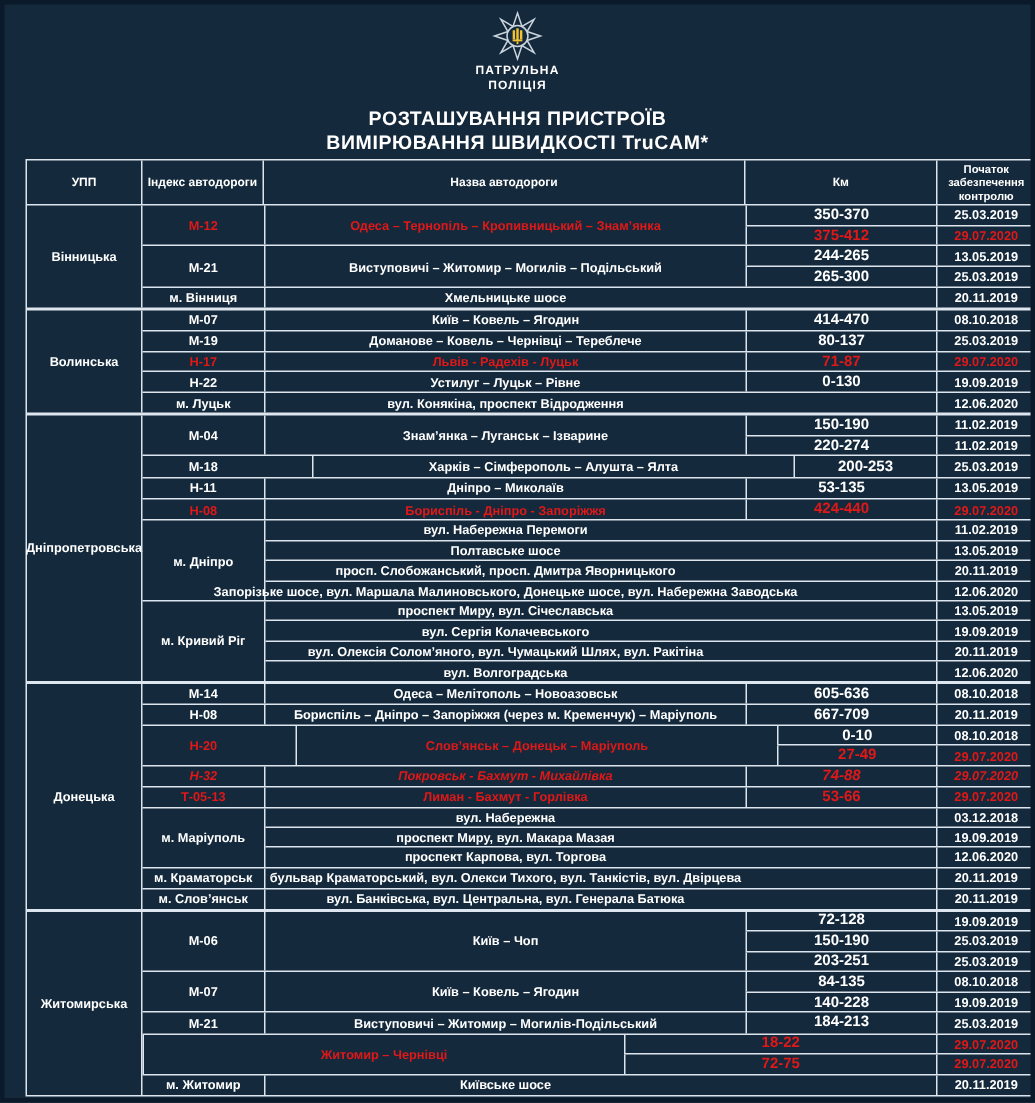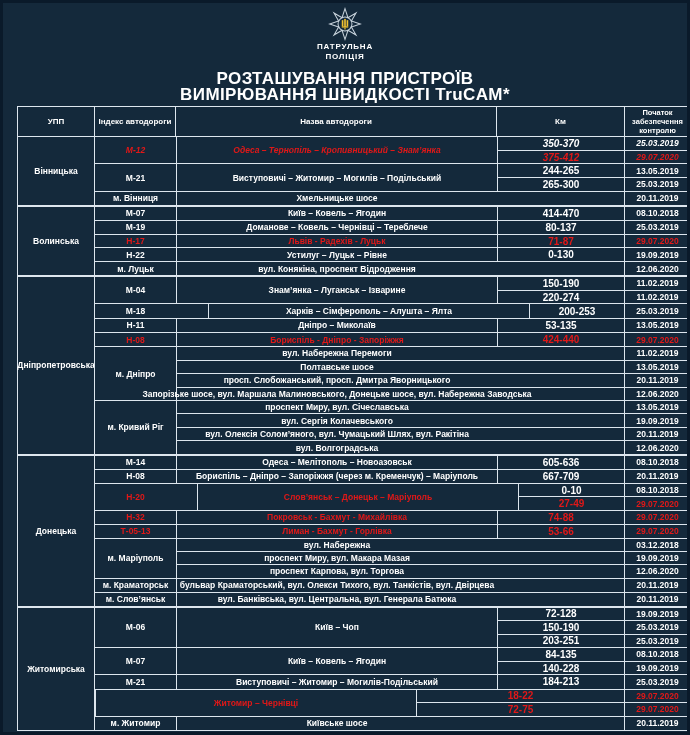--- a/index.html
+++ b/index.html
@@ -9,21 +9,21 @@
   html,body{background:#233445;}
   .page{
     position:relative; width:690px; height:735px; overflow:hidden;
     background:var(--bg); border:3px solid var(--frame);
     font-family:"Liberation Sans","DejaVu Sans",sans-serif; color:var(--txt); font-weight:bold;
   }
   
   .hdr{position:absolute; top:4px; left:0; width:100%; text-align:center;}
   .star{display:block; margin:0 auto;}
   .org{font-size:8px; letter-spacing:.8px; line-height:10px; margin-top:1px;}
-  .title{font-size:17px; letter-spacing:.4px; line-height:16px; margin-top:9px;}
+  .title{font-size:13px; letter-spacing:.4px; line-height:16px; margin-top:9px;}
   
   .tbl{
     position:absolute; left:14px; top:103px; width:674px; height:625px;
     border:1px solid var(--line); display:flex; flex-direction:column; font-size:9px;
   }
   .cell{display:flex; align-items:center; justify-content:center; text-align:center;
         min-width:0; min-height:0; white-space:nowrap;}
   
   .thead{display:flex; height:30px; flex:none; border-bottom:1px solid var(--line); font-size:8px;}
   .thead .cell{white-space:normal; line-height:9px;}
@@ -88,21 +88,21 @@
       <div class="cell c-upp">УПП</div>
       <div class="cell c-idx">Індекс автодороги</div>
       <div class="cell c-name">Назва автодороги</div>
       <div class="cell c-km">Км</div>
       <div class="cell c-date">Початок забезпечення контролю</div>
     </div>
     <div class="tbody">
         <div class="table-section" style="flex-grow: 5;">
           <div class="cell region-cell">Вінницька</div>
           <div class="groups">
-            <div class="group" style="flex-grow: 2; font-style: italic;">
+            <div class="group" style="flex-grow: 2;">
               <div class="cell index-cell red">М-12</div>
               <div class="group-body">
                 <div class="cell name-cell red">Одеса – Тернопіль – Кропивницький – Знам’янка</div>
                 <div class="kmstack">
                   <div class="kmrow">
                     <div class="cell kmcell">350-370</div>
                     <div class="cell datecell">25.03.2019</div>
                   </div>
                   <div class="kmrow">
                     <div class="cell kmcell red">375-412</div>
@@ -335,21 +335,21 @@
                     <div class="cell kmcell">0-10</div>
                     <div class="cell datecell">08.10.2018</div>
                   </div>
                   <div class="kmrow">
                     <div class="cell kmcell red">27-49</div>
                     <div class="cell datecell red">29.07.2020</div>
                   </div>
                 </div>
               </div>
             </div>
-            <div class="group" style="flex-grow: 1;">
+            <div class="group" style="flex-grow: 1; font-style: italic;">
               <div class="cell index-cell red">Н-32</div>
               <div class="group-body">
                 <div class="cell name-cell red">Покровськ - Бахмут - Михайлівка</div>
                 <div class="kmstack">
                   <div class="kmrow">
                     <div class="cell kmcell red">74-88</div>
                     <div class="cell datecell red">29.07.2020</div>
                   </div>
                 </div>
               </div>

